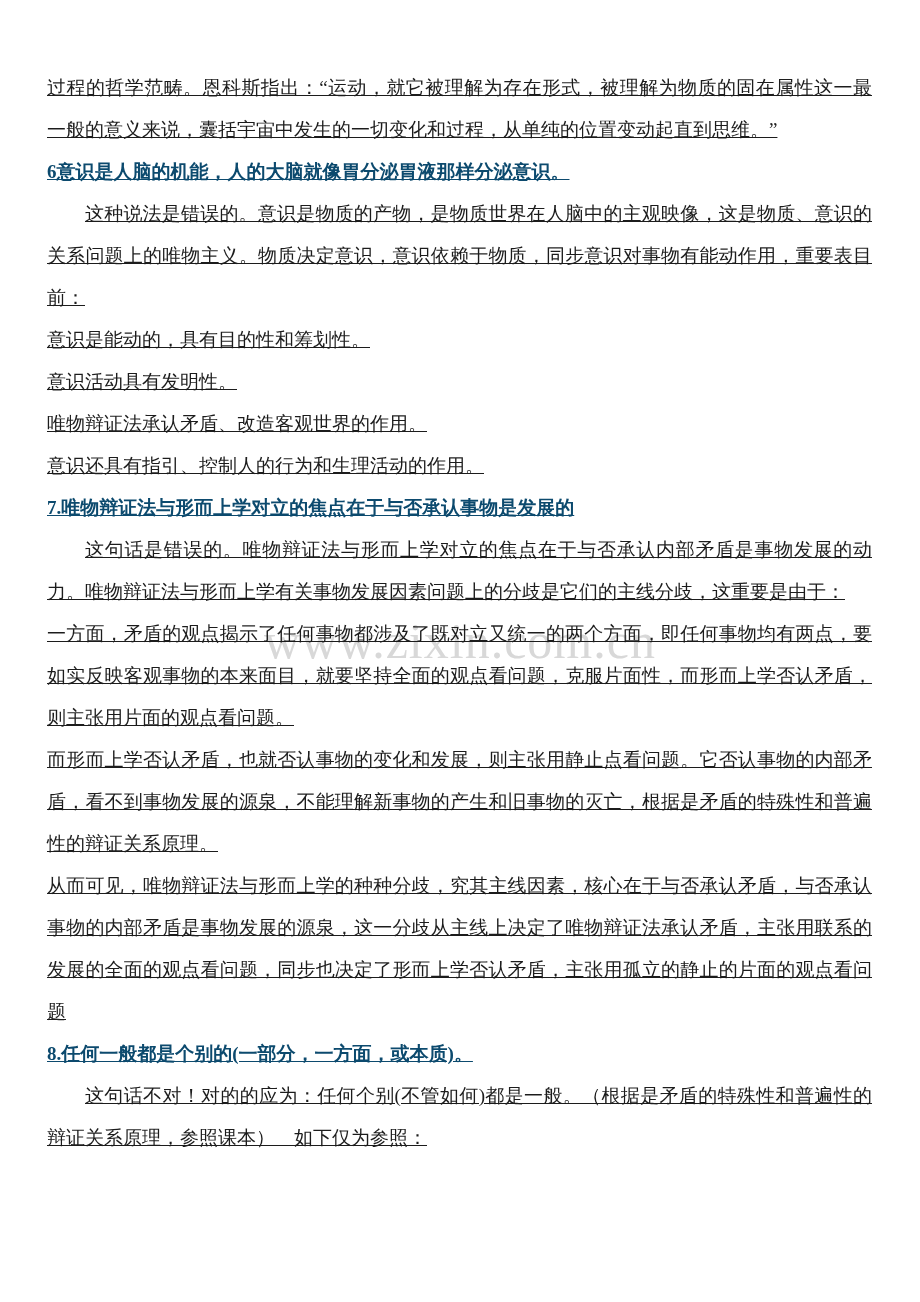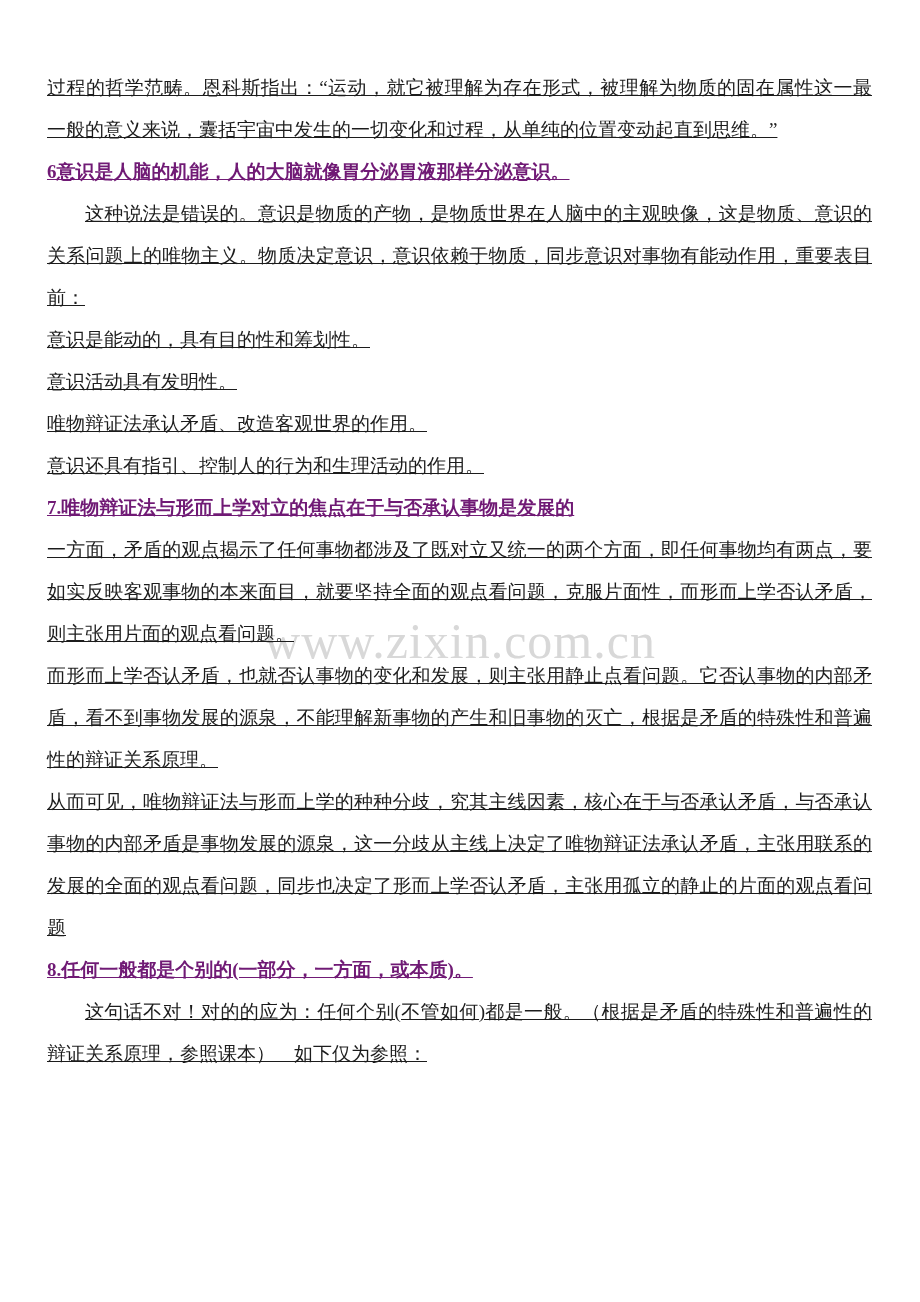--- a/index.html
+++ b/index.html
@@ -42,40 +42,41 @@
     margin: 0;
     font-size: 19px;
     line-height: 42px;
     text-align: justify;
     text-justify: inter-ideograph;
     word-break: break-all;
     text-decoration: underline;
   }
   .content p.heading {
     font-weight: 700;
-    color: #701a75;
+    color: #0c4a6e;
     text-align: left;
   }
   .content p.indent {
     text-indent: 2em;
   }
 </style>
 </head>
 <body>
 
 <div class="page" style="background: rgb(255, 255, 255);">
   <div class="watermark" style="color: rgb(216, 216, 216);">www.zixin.com.cn</div>
   <div class="content" id="doc-body" style="color: rgb(28, 28, 28);">
       <p class="para">过程的哲学范畴。恩科斯指出：“运动，就它被理解为存在形式，被理解为物质的固在属性这一最一般的意义来说，囊括宇宙中发生的一切变化和过程，从单纯的位置变动起直到思维。”</p>
       <p class="heading">6意识是人脑的机能，人的大脑就像胃分泌胃液那样分泌意识。</p>
       <p class="para indent">这种说法是错误的。意识是物质的产物，是物质世界在人脑中的主观映像，这是物质、意识的关系问题上的唯物主义。物质决定意识，意识依赖于物质，同步意识对事物有能动作用，重要表目前：</p>
       <p class="para">意识是能动的，具有目的性和筹划性。</p>
       <p class="para">意识活动具有发明性。</p>
       <p class="para">唯物辩证法承认矛盾、改造客观世界的作用。</p>
       <p class="para">意识还具有指引、控制人的行为和生理活动的作用。</p>
       <p class="heading">7.唯物辩证法与形而上学对立的焦点在于与否承认事物是发展的</p>
+      <p class="para indent">这句话是错误的。唯物辩证法与形而上学对立的焦点在于与否承认内部矛盾是事物发展的动力。唯物辩证法与形而上学有关事物发展因素问题上的分歧是它们的主线分歧，这重要是由于：</p>
       <p class="para">一方面，矛盾的观点揭示了任何事物都涉及了既对立又统一的两个方面，即任何事物均有两点，要如实反映客观事物的本来面目，就要坚持全面的观点看问题，克服片面性，而形而上学否认矛盾，则主张用片面的观点看问题。</p>
       <p class="para">而形而上学否认矛盾，也就否认事物的变化和发展，则主张用静止点看问题。它否认事物的内部矛盾，看不到事物发展的源泉，不能理解新事物的产生和旧事物的灭亡，根据是矛盾的特殊性和普遍性的辩证关系原理。</p>
       <p class="para">从而可见，唯物辩证法与形而上学的种种分歧，究其主线因素，核心在于与否承认矛盾，与否承认事物的内部矛盾是事物发展的源泉，这一分歧从主线上决定了唯物辩证法承认矛盾，主张用联系的发展的全面的观点看问题，同步也决定了形而上学否认矛盾，主张用孤立的静止的片面的观点看问题</p>
       <p class="heading">8.任何一般都是个别的(一部分，一方面，或本质)。</p>
       <p class="para indent">这句话不对！对的的应为：任何个别(不管如何)都是一般。（根据是矛盾的特殊性和普遍性的辩证关系原理，参照课本）　如下仅为参照：</p>
     </div>
 </div>
 
 </body></html>

